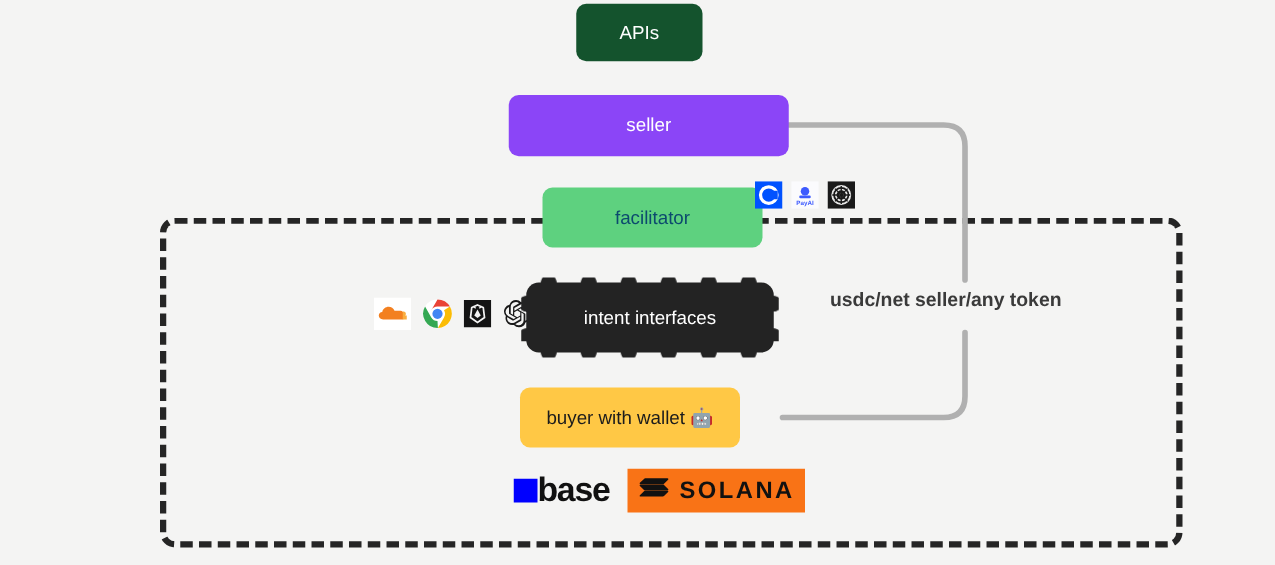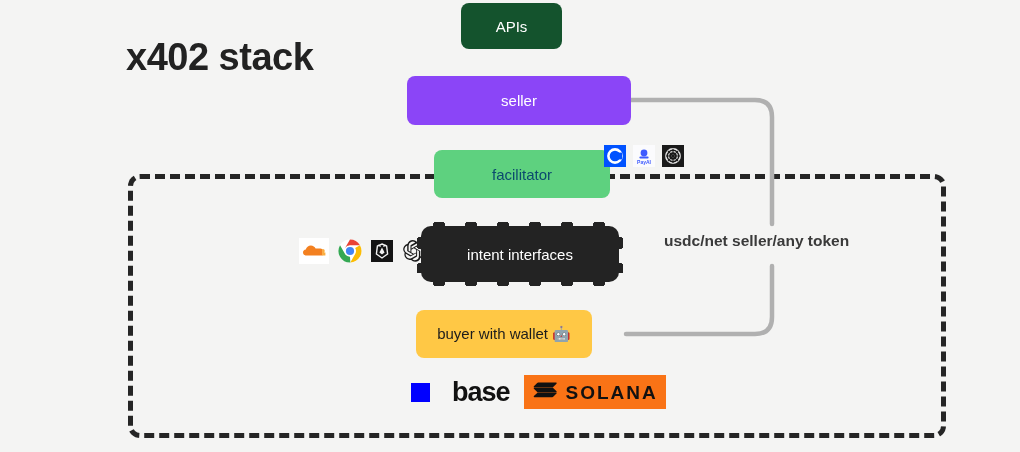--- a/index.html
+++ b/index.html
@@ -169,21 +169,21 @@
     display: flex;
     align-items: center;
     gap: 14px;
   }
 
   .ic { display: block; }
 
   .logo-base {
     display: flex;
     align-items: center;
-    gap: 22px;
+    gap: 0;
   }
   .base-sq {
     width: 19px; height: 19px;
     background: #0000ff;
   }
   .base-txt {
     font-size: 27px;
     font-weight: 700;
     color: #111111;
     letter-spacing: -1px;
@@ -203,21 +203,20 @@
     color: #111111;
     letter-spacing: 2px;
     line-height: 1;
   }
 </style>
 </head>
 <body>
 
 <div id="canvas">
 
-  <div id="title">x402 stack</div>
 
   <div id="boundary"></div>
 
   <svg id="connector" viewBox="0 0 1020 452" xmlns="http://www.w3.org/2000/svg">
     <path d="M 619 100 L 755 100 Q 772 100 772 117 L 772 224" fill="none" stroke="#b0b0b0" stroke-width="4.5" stroke-linecap="round"></path>
     <path d="M 772 266 L 772 317 Q 772 334 755 334 L 626 334" fill="none" stroke="#b0b0b0" stroke-width="4.5" stroke-linecap="round"></path>
   </svg>
 
   <div id="flow-label">usdc/net seller/any token</div>
 

